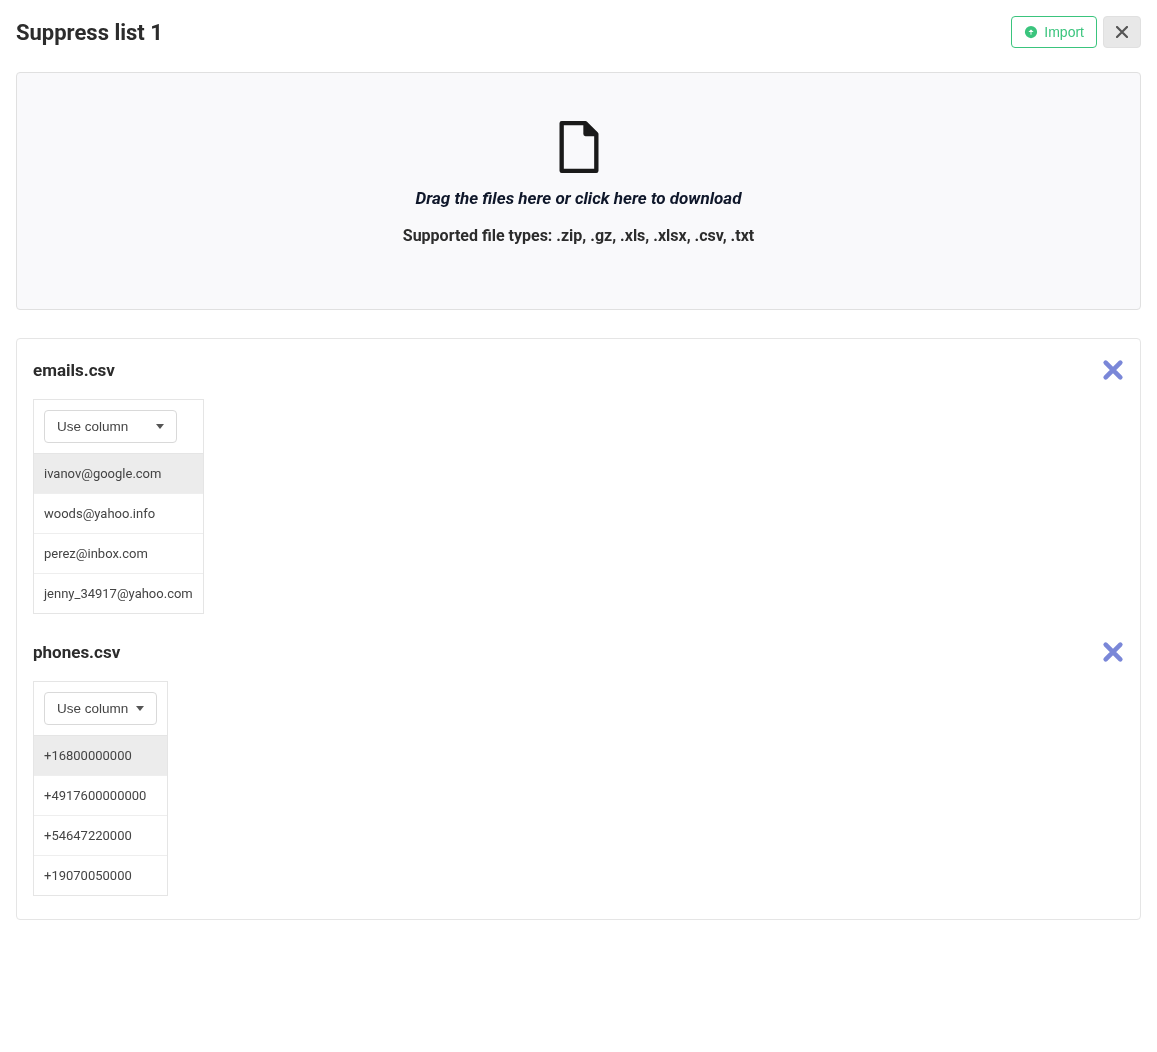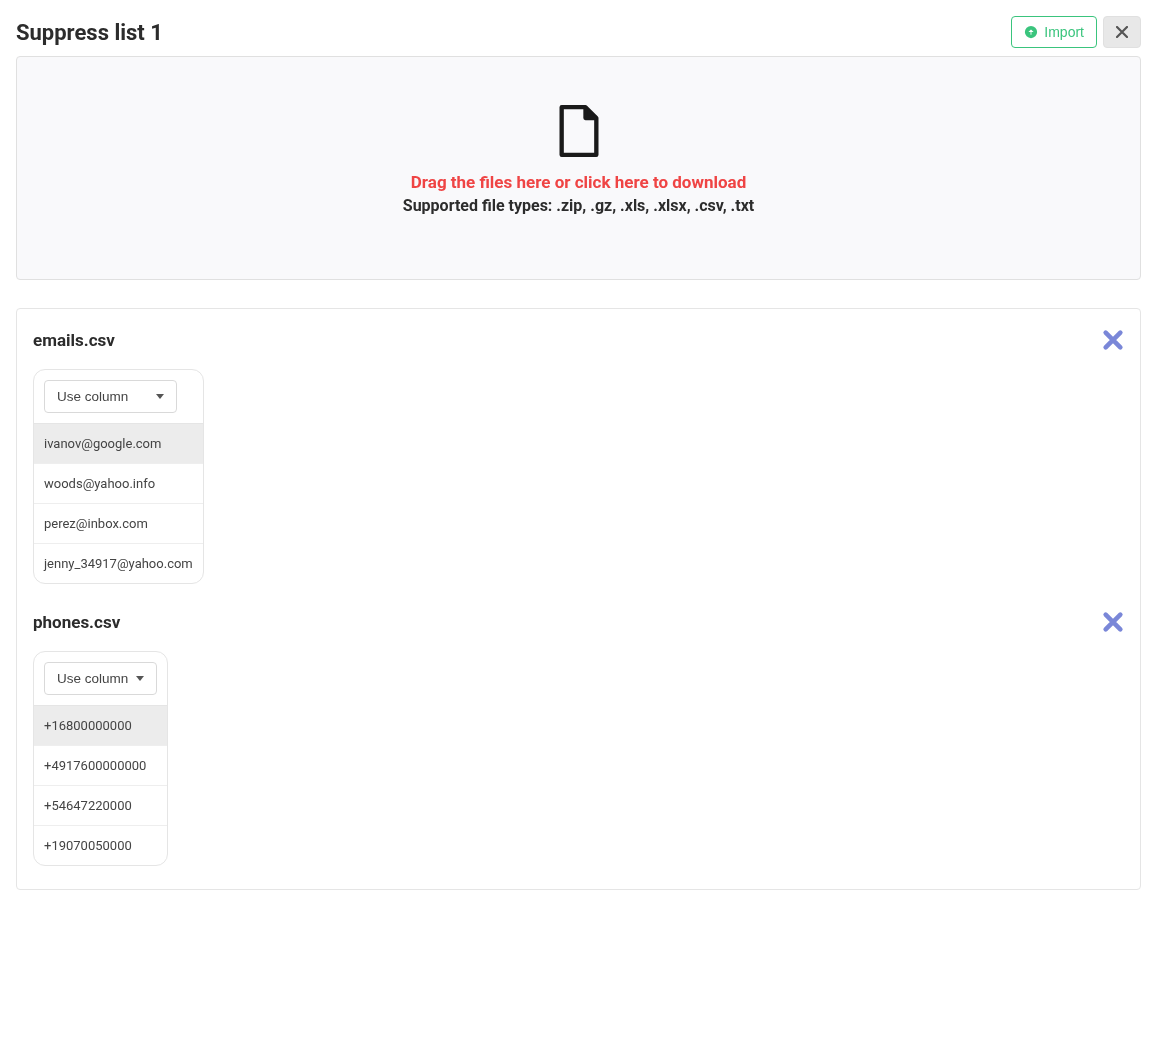--- a/index.html
+++ b/index.html
@@ -13,21 +13,21 @@
       color: #333;
       font-size: 14px;
     }
     .container {
       padding: 16px;
     }
     .header {
       display: flex;
       justify-content: space-between;
       align-items: center;
-      margin-bottom: 8px;
+      margin-bottom: 24px;
     }
     .page-title {
       font-size: 22px;
       font-weight: 700;
       color: #2c2c2c;
     }
     .header-actions {
       display: flex;
       gap: 0;
     }
@@ -74,22 +74,23 @@
     }
     .dropzone-icon {
       margin: 0 auto 12px;
       width: 44px;
       height: 52px;
       color: #1a1a1a;
     }
     .dropzone-text {
       font-size: 17px;
       font-weight: 700;
-      color: #ef4444;
-      margin-bottom: 4px;
+      color: #0f172a;
+      margin-bottom: 18px;
+      font-style: italic;
     }
     .dropzone-subtext {
       font-size: 16px;
       font-weight: 700;
       color: #2c2c2c;
     }
     .file-card {
       border: 1px solid #e5e5e5;
       border-radius: 4px;
       background: #fff;
@@ -115,21 +116,21 @@
     }
     .file-remove {
       cursor: pointer;
       color: #7a87d8;
       width: 22px;
       height: 22px;
     }
     .column-table {
       display: inline-block;
       border: 1px solid #e5e5e5;
-      border-radius: 12px;
+      border-radius: 0;
       overflow: hidden;
     }
     .column-header-cell {
       padding: 10px 10px;
       border-bottom: 1px solid #e5e5e5;
     }
     .use-column-btn {
       border: 1px solid #d9d9d9;
       background: #fff;
       color: #444;

